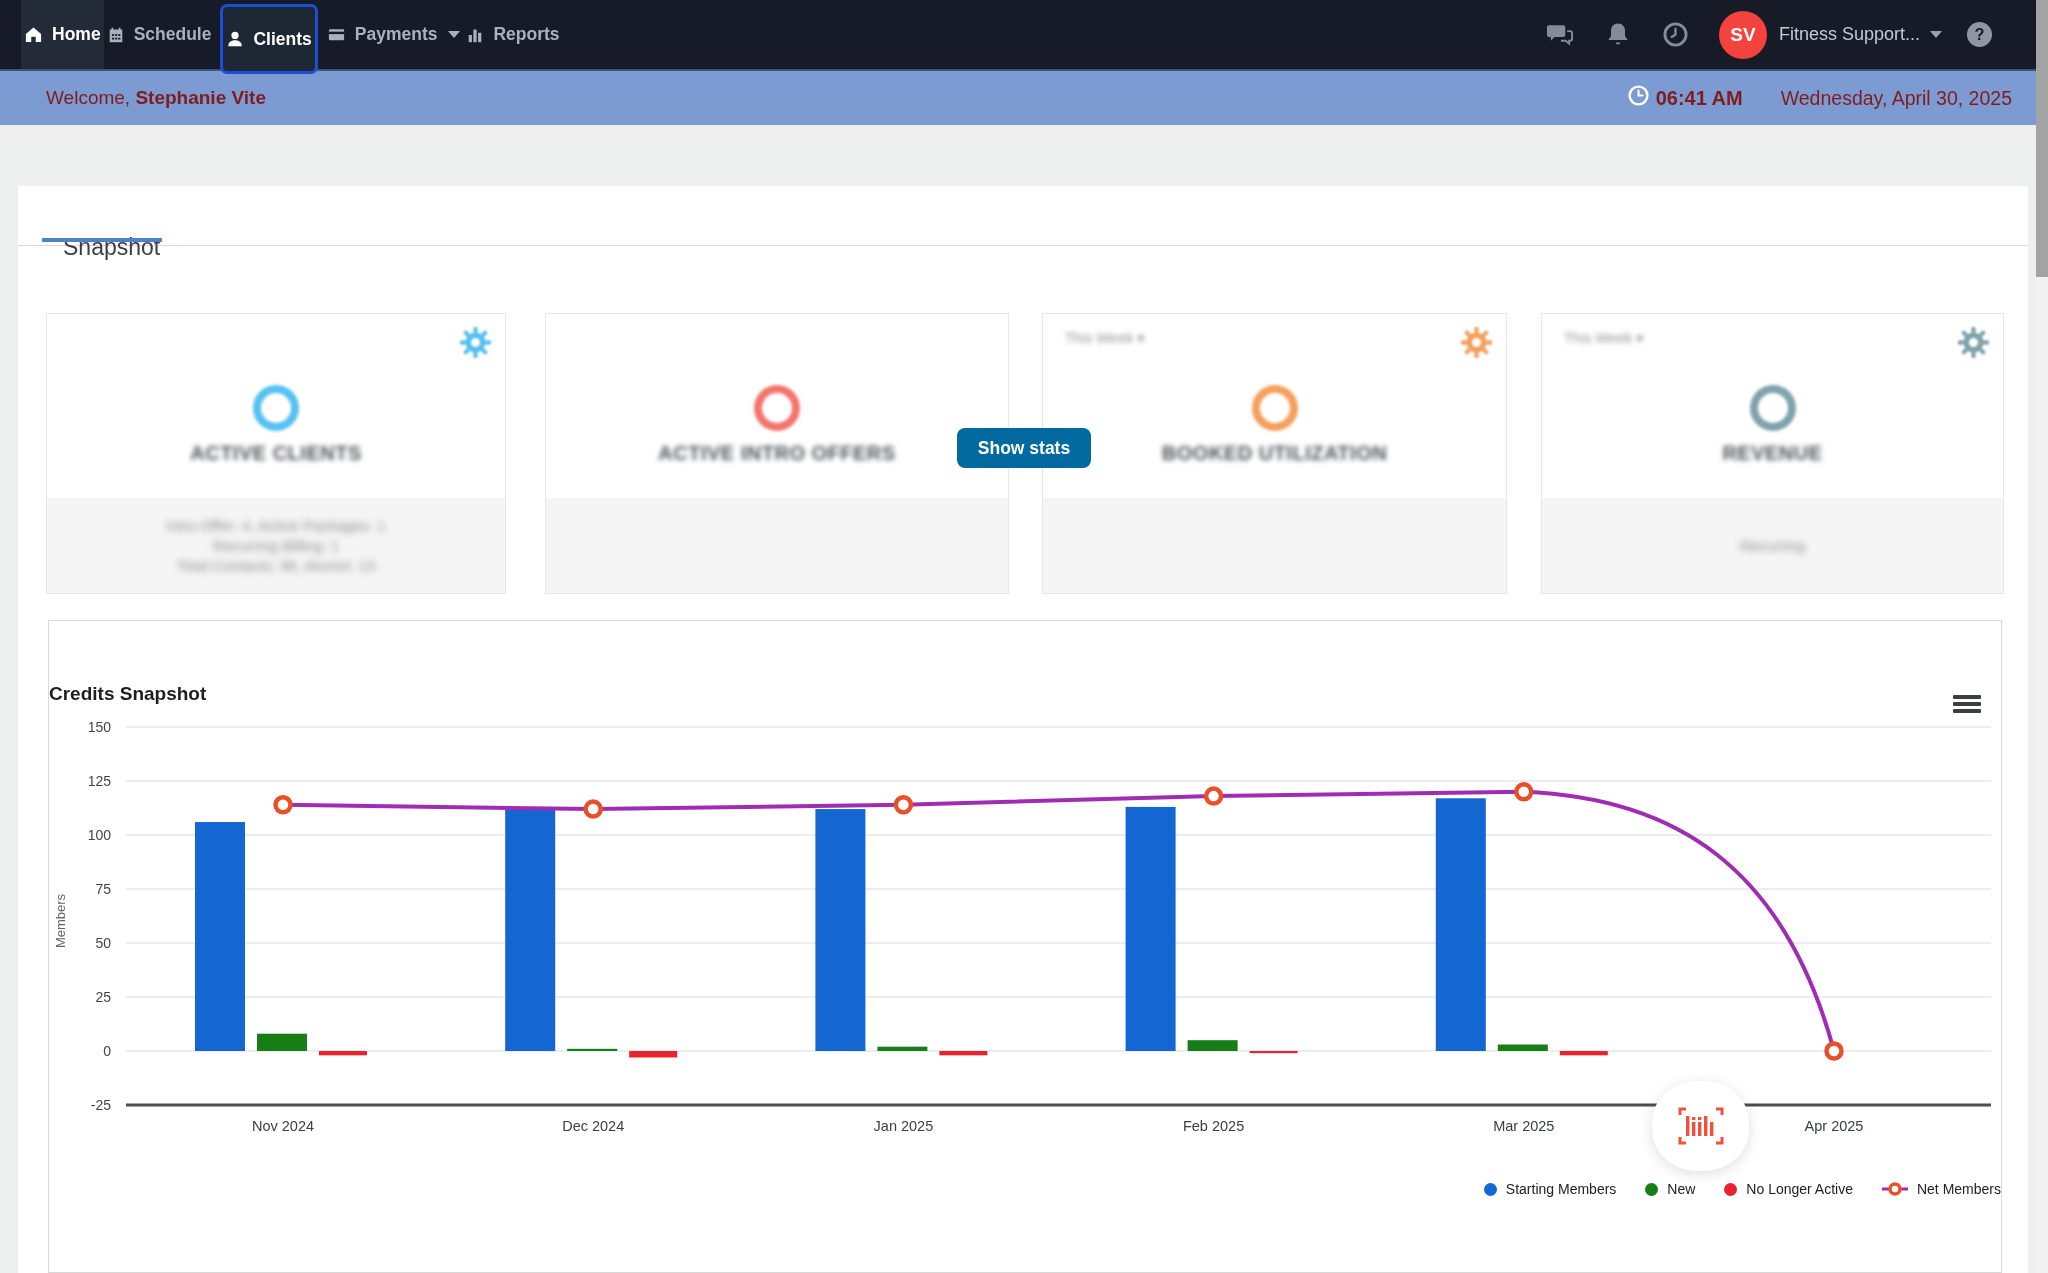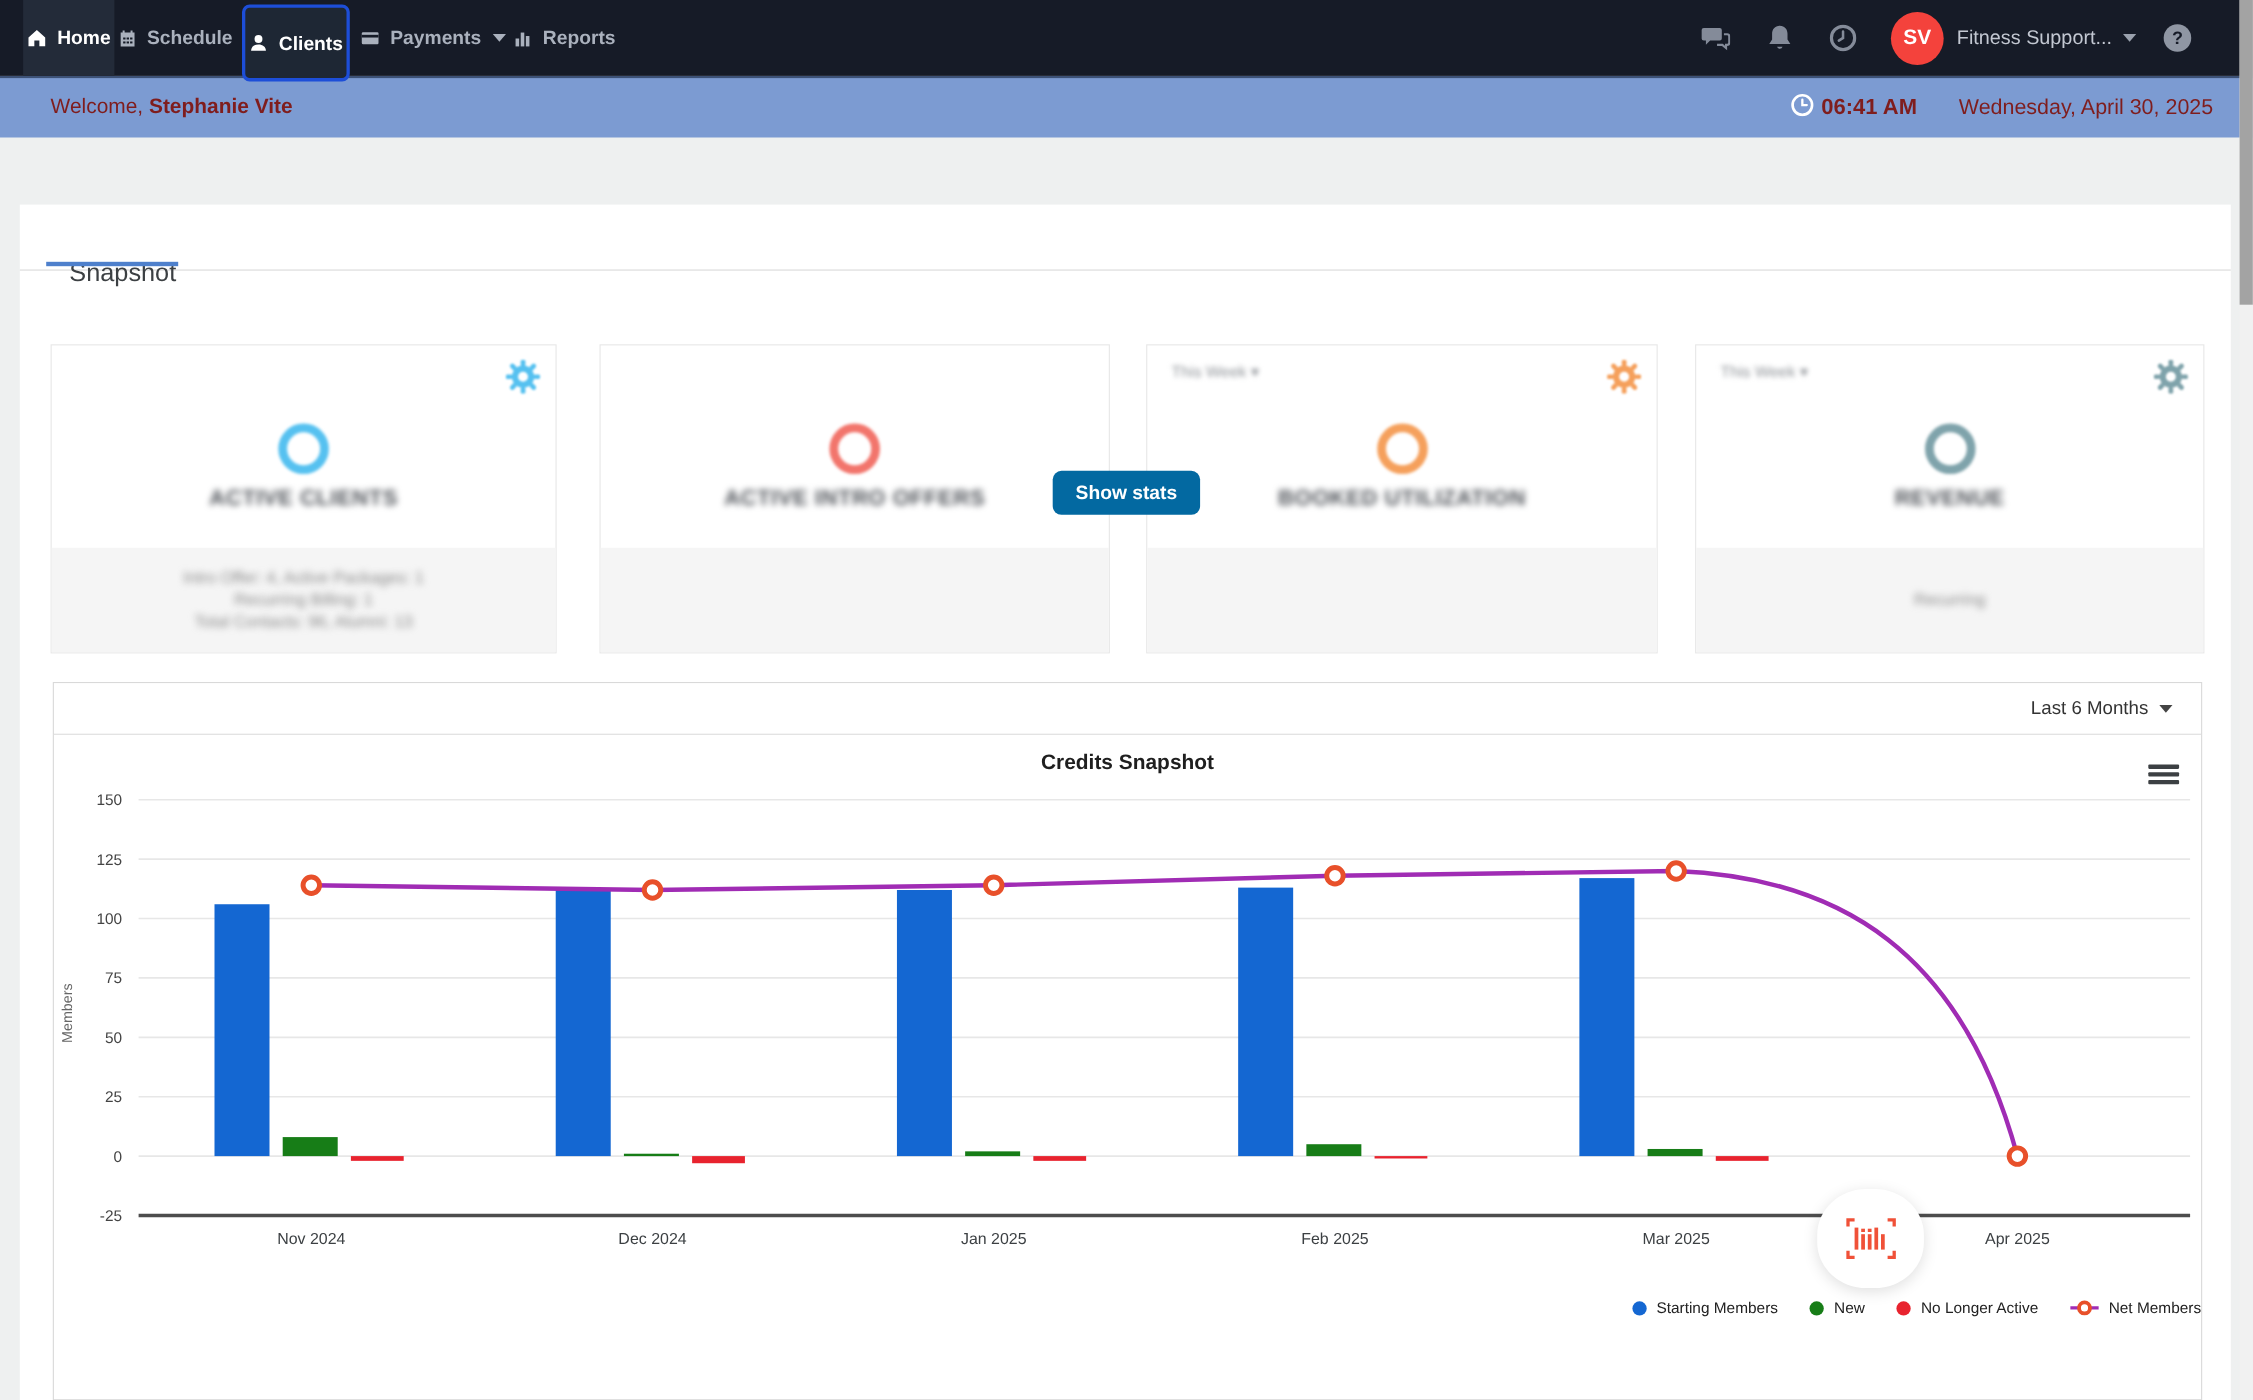--- a/index.html
+++ b/index.html
@@ -58,21 +58,21 @@
     background:#0369a1; color:#ffffff; border:none; border-radius:8px;
     font-family:Liberation Sans, sans-serif; font-size:17.5px; font-weight:700; z-index:15; cursor:pointer; }
 
   
   .chart-card { position:absolute; left:48px; top:620px; width:1954px; height:653px;
     background:#fff; border:1px solid #d9d9d9; z-index:6; }
   .chart-header { position:absolute; left:0; top:0; width:100%; height:47px; border-bottom:1px solid #ddd;
     display:flex; align-items:center; justify-content:flex-end; padding-right:26px; }
   .range-selector { font-size:17px; color:#333; display:flex; align-items:center; gap:10px; cursor:pointer; }
   .range-selector .caret { border-top-color:#444; }
-  .chart-title { position:absolute; left:0; top:62px; width:100%; text-align:center;
+  .chart-title { position:absolute; left:0; top:62px; width:100%; 
     font-size:19px; font-weight:700; color:#1f1f1f; }
   .hamburger { position:absolute; right:20px; top:74px; width:28px; cursor:pointer; }
   .hamburger div { height:3.6px; background:#3c4043; margin-bottom:3.6px; border-radius:1px; }
   .chart-svg { position:absolute; left:0; top:90px; }
   .legend { position:absolute; left:0; top:560px; width:100%; display:flex;
     justify-content:flex-end; align-items:center; gap:29px; }
   .legend-item { display:flex; align-items:center; gap:9px; font-size:14px; color:#222; }
   .legend-dot { width:13px; height:13px; border-radius:50%; }
 
   
@@ -252,26 +252,20 @@
       <div class="stat-title">REVENUE</div>
       <div class="stat-footer">
         <div class="fline">Recurring</div>
       </div>
     </div>
   </div>
 
 <button class="show-stats">Show stats</button>
 
 <div class="chart-card">
-  <div class="chart-header">
-    <div class="range-selector">
-      <span>Last 6 Months</span>
-      <span class="caret"></span>
-    </div>
-  </div>
   <div class="chart-title">Credits Snapshot</div>
   <div class="hamburger">
       <div></div>
       <div></div>
       <div></div>
     </div>
   <svg class="chart-svg" id="chart-svg" width="1952" height="445">
       <line x1="77" x2="1942" y1="16" y2="16" stroke="#e7e7e7" stroke-width="1.5"></line>
       <text x="62" y="21" text-anchor="end" font-size="14" fill="#444">150</text>
       <line x1="77" x2="1942" y1="70" y2="70" stroke="#e7e7e7" stroke-width="1.5"></line>

